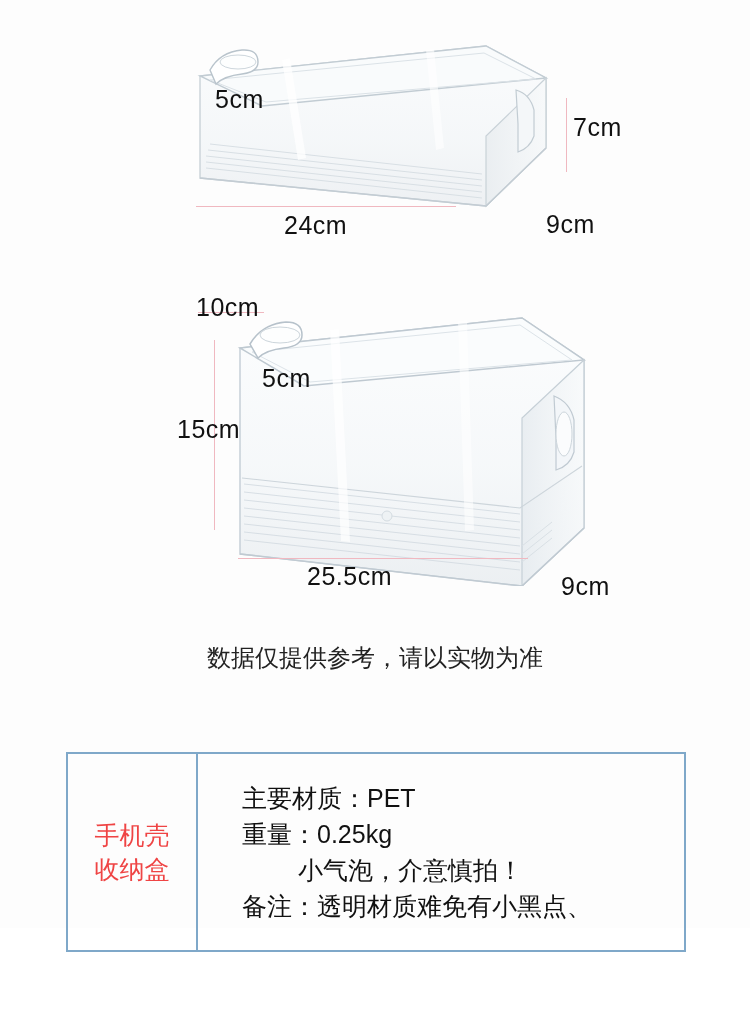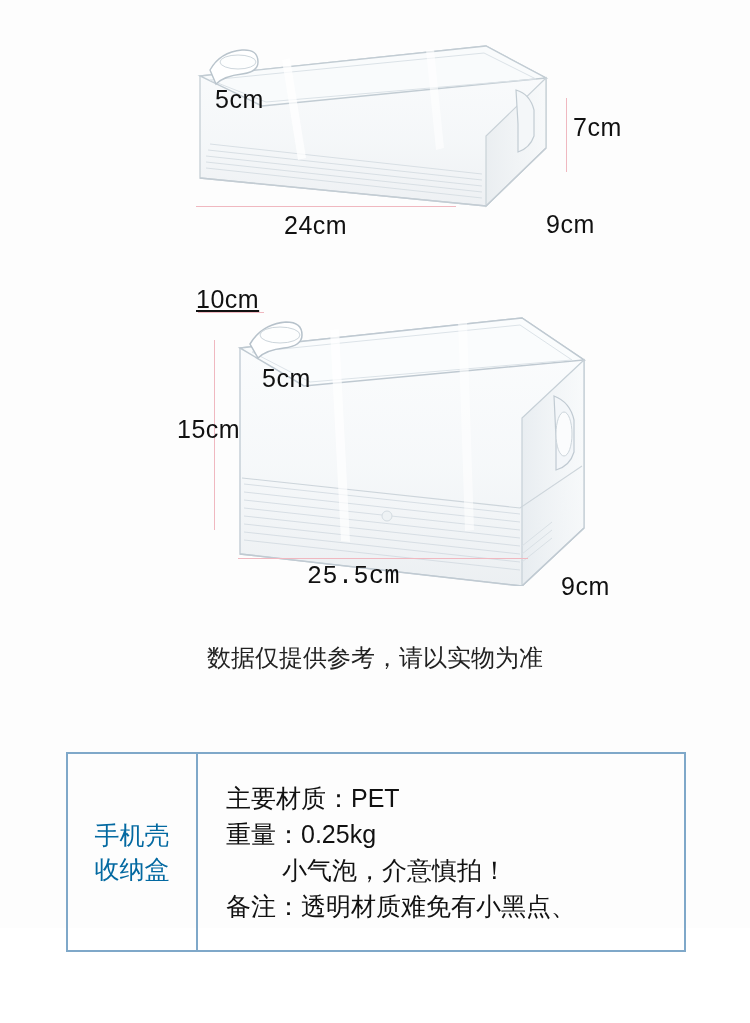--- a/index.html
+++ b/index.html
@@ -88,32 +88,33 @@
     width: 130px;
     border-right: 2px solid #7fa8c9;
     display: flex;
     align-items: center;
     justify-content: center;
     box-sizing: border-box;
   }
   .spec-left-inner {
     font-size: 25px;
     line-height: 34px;
-    color: #0369a1;
+    color: #ef4444;
   }
   .spec-right {
     flex: 1;
     padding: 26px 0 0 28px;
     box-sizing: border-box;
   }
   .spec-row {
     font-size: 25px;
     line-height: 36px;
     color: #111;
     white-space: nowrap;
+    margin-left: 16px;
   }
   .spec-row.indent {
     padding-left: 56px;
   }
 </style>
 </head>
 <body>
 
 <div class="page">
 
@@ -219,24 +220,24 @@
         <path d="M300 258 L330 234"></path>
         <path d="M300 266 L330 242"></path>
       </g>
     </svg>
   </div>
 
   <div class="guide v" style="left:214px; top:340px; height:190px;"></div>
   <div class="guide h" style="left:198px; top:312px; width:66px;"></div>
   <div class="guide h" style="left:238px; top:558px; width:290px;"></div>
 
-  <div class="dim" style="left:196px; top:285px;text-decoration:underline;">10cm</div>
+  <div class="dim" style="left:196px; top:293px;">10cm</div>
   <div class="dim" style="left:262px; top:364px;">5cm</div>
   <div class="dim" style="left:177px; top:415px;">15cm</div>
-  <div class="dim" style="left:307px; top:562px;font-family:Liberation Mono, monospace;">25.5cm</div>
+  <div class="dim" style="left:307px; top:562px;">25.5cm</div>
   <div class="dim" style="left:561px; top:572px;">9cm</div>
 
   <div class="notes">
     <div>数据仅提供参考，请以实物为准</div>
   </div>
 
   <div class="spec-table">
     <div class="spec-left">
       <div class="spec-left-inner">
         <div>手机壳</div>

